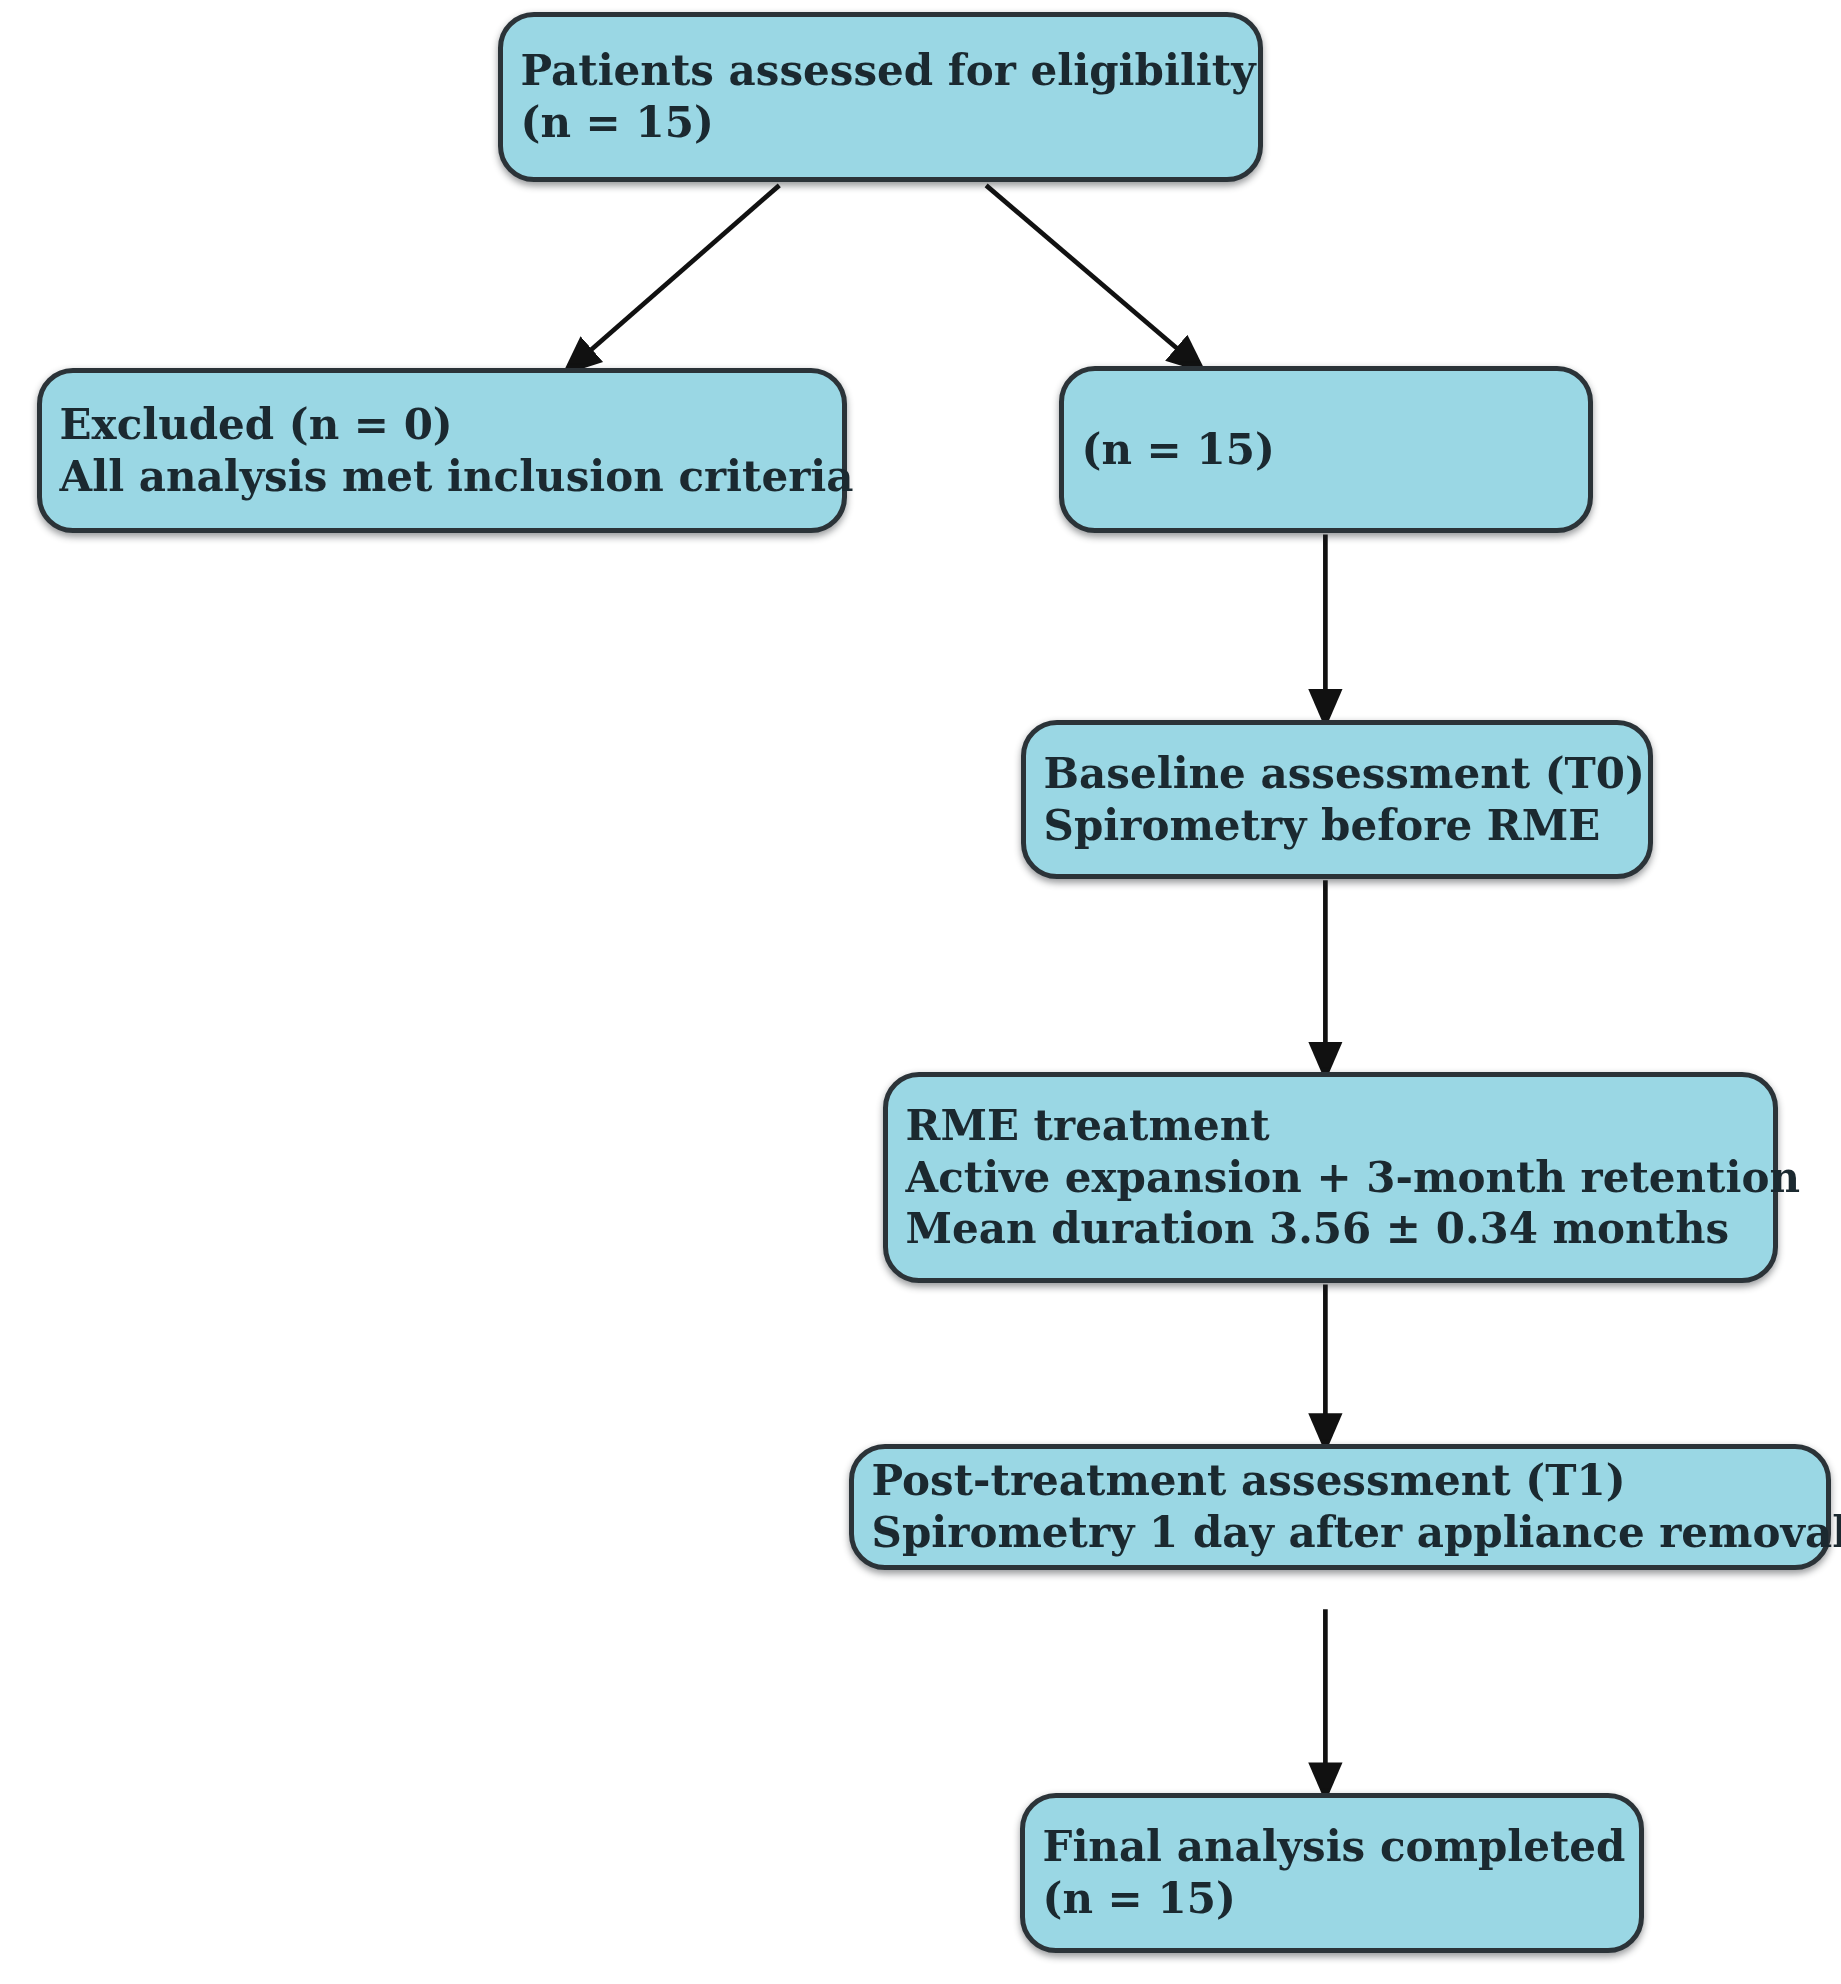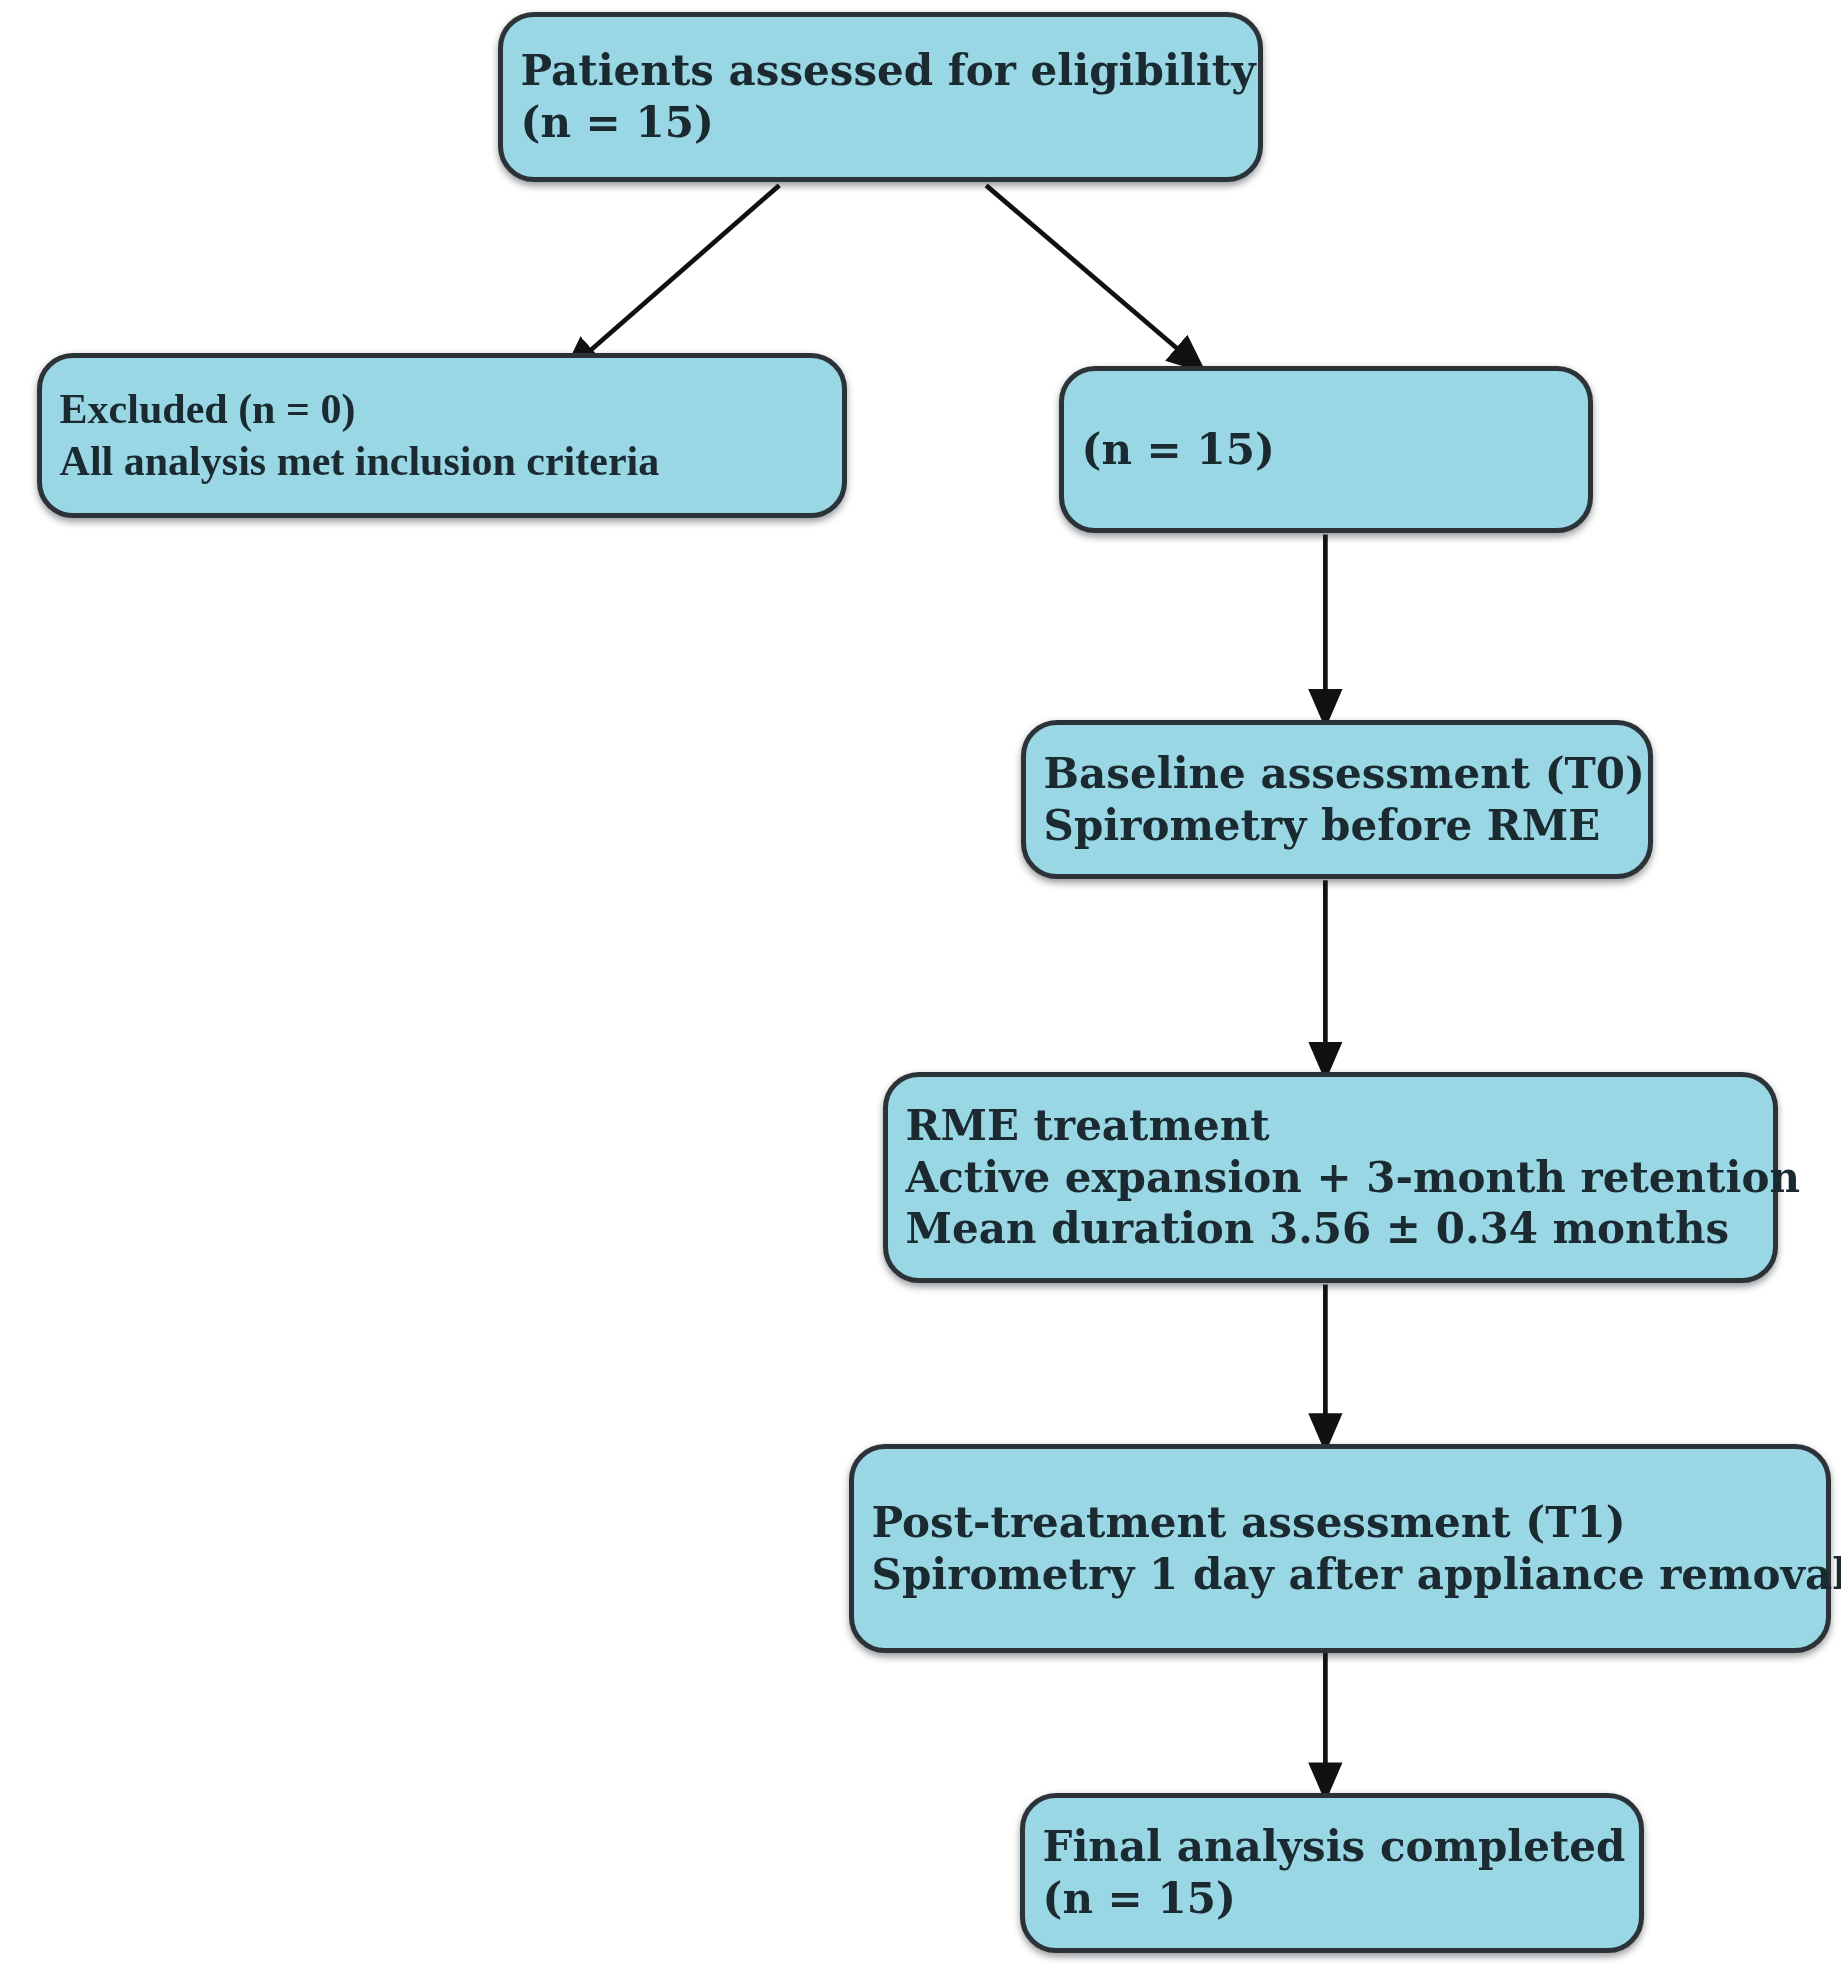--- a/index.html
+++ b/index.html
@@ -67,41 +67,41 @@
     <line class="edge" x1="2262" y1="1502" x2="2262" y2="1836" marker-end="url(#ah)"></line>
     <line class="edge" x1="2262" y1="2192" x2="2262" y2="2470" marker-end="url(#ah)"></line>
     <line class="edge" x1="2262" y1="2746" x2="2262" y2="3066" marker-end="url(#ah)"></line>
   </svg>
 
   <div class="node" style="left:498px; top:11.7px; width:765px; height:170px;">
     <div class="line">Patients assessed for eligibility</div>
     <div class="line">(n = 15)</div>
   </div>
 
-  <div class="node" style="left:37px; top:353px; width:810px; height:165px;font-family:Liberation Serif, serif;">
+  <div class="node" style="left:37px; top:368px; width:810px; height:165px;">
     <div class="line">Excluded (n = 0)</div>
     <div class="line">All analysis met inclusion criteria</div>
   </div>
 
   <div class="node" style="left:1059px; top:366px; width:534px; height:167px;">
     <div class="line">(n = 15)</div>
   </div>
 
   <div class="node" style="left:1021px; top:720px; width:632px; height:159px;">
     <div class="line">Baseline assessment (T0)</div>
     <div class="line">Spirometry before RME</div>
   </div>
 
   <div class="node" style="left:883px; top:1072px; width:895px; height:211px;">
     <div class="line">RME treatment</div>
     <div class="line">Active expansion + 3-month retention</div>
     <div class="line">Mean duration 3.56 ± 0.34 months</div>
   </div>
 
-  <div class="node" style="left:849px; top:1444px; width:982px; height:209px;">
+  <div class="node" style="left:849px; top:1444px; width:982px; height:126px;">
     <div class="line">Post-treatment assessment (T1)</div>
     <div class="line">Spirometry 1 day after appliance removal</div>
   </div>
 
   <div class="node" style="left:1020px; top:1793px; width:624px; height:160px;">
     <div class="line">Final analysis completed</div>
     <div class="line">(n = 15)</div>
   </div>
 
 </div>

